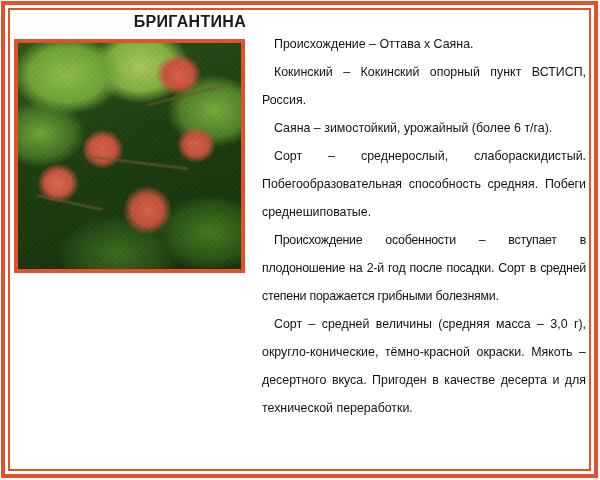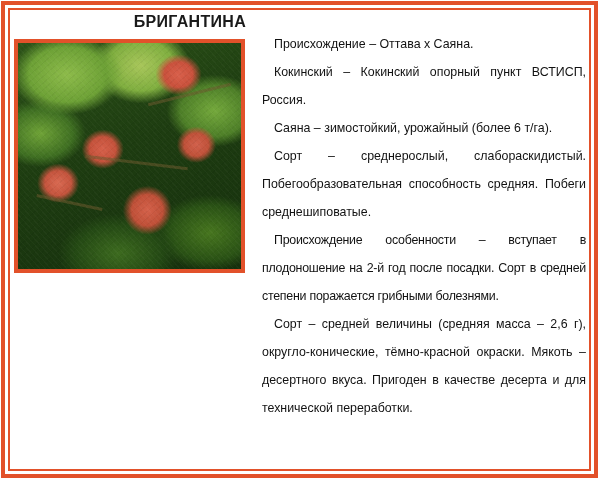--- a/index.html
+++ b/index.html
@@ -162,19 +162,19 @@
 
     <p>
       <span class="lead">Сорт</span><span> – среднерослый, слабораскидистый. Побегообразовательная способность средняя. Побеги среднешиповатые.</span>
     </p>
 
     <p class="tight">
       <span class="lead">Происхождение особенности</span><span> – вступает в плодоношение на 2-й год после посадки. Сорт в средней степени поражается грибными болезнями.</span>
     </p>
 
     <p>
-      <span class="lead">Сорт</span><span> – средней величины (средняя масса – 2,6 г), округло-конические, тёмно-красной окраски. Мякоть – десертного вкуса. Пригоден в качестве десерта и для технической переработки.</span>
+      <span class="lead">Сорт</span><span> – средней величины (средняя масса – 3,0 г), округло-конические, тёмно-красной окраски. Мякоть – десертного вкуса. Пригоден в качестве десерта и для технической переработки.</span>
     </p>
 
 
   </div>
 
 </div>
 
 </body></html>

